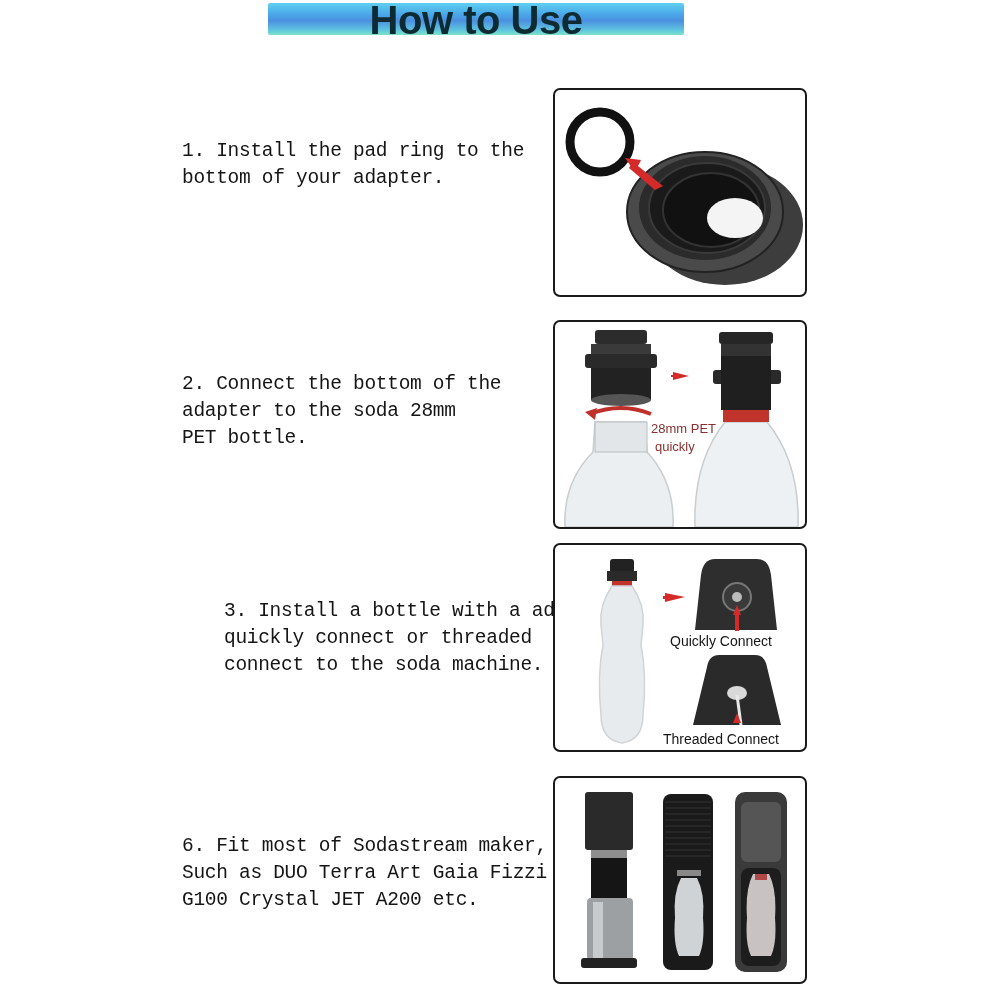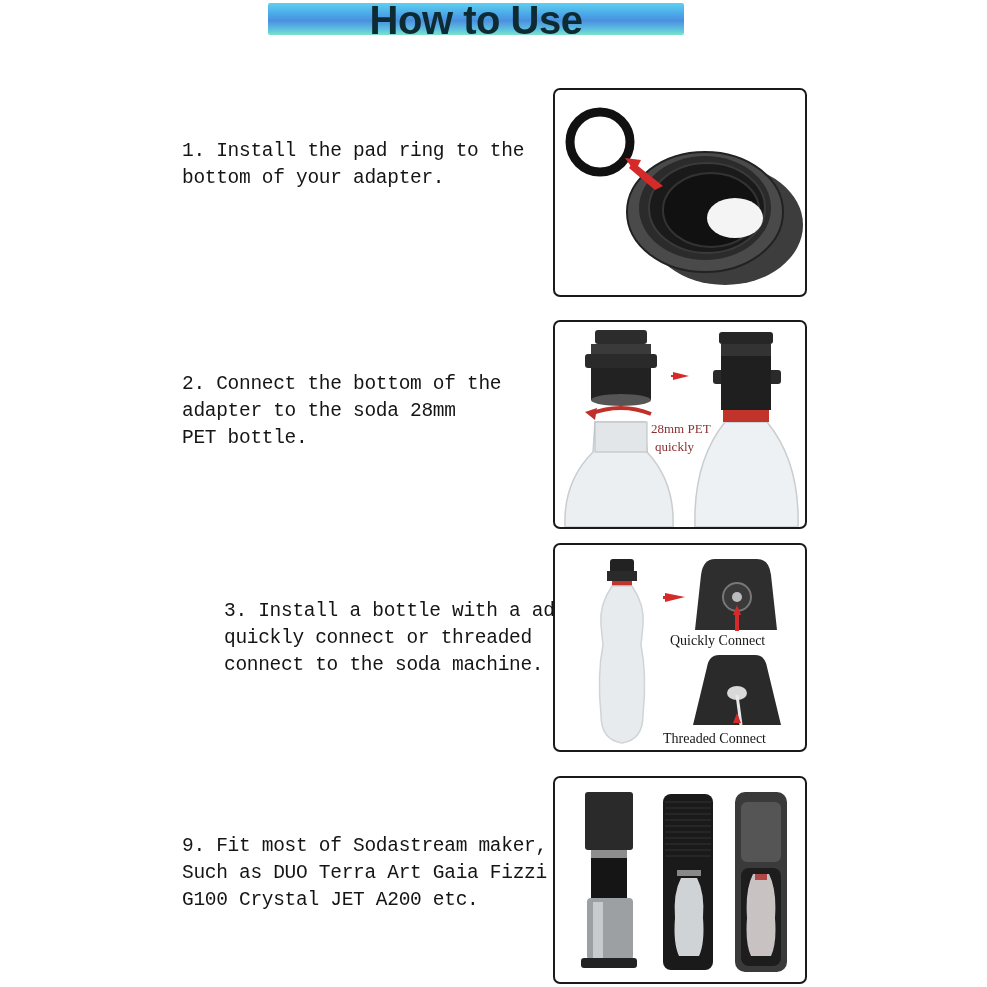--- a/index.html
+++ b/index.html
@@ -16,21 +16,21 @@
   }
   .step-text {
     position:absolute; left:182px; font-family:Liberation Mono, monospace;
     font-size:19.5px; line-height:27px; color:#151515; white-space:pre-line;
     letter-spacing:-0.3px;
   }
   .frame {
     position:absolute; left:553px; width:250px; border:2px solid #1a1a1a; border-radius:7px;
     background:#ffffff; overflow:hidden;
   }
-  .lbl { position:absolute; font-family:Liberation Serif, serif; white-space:nowrap; }
+  .lbl { position:absolute; font-family:Liberation Sans, sans-serif; white-space:nowrap; }
   .lbl-red { color:#8a3030; font-size:13px; line-height:17px; }
   .lbl-dark { color:#151515; font-size:14px; }
   svg { position:absolute; left:0; top:0; }
 </style>
 </head>
 <body>
 
 <div class="banner"></div>
 <div class="banner-title">How to Use</div>
 
@@ -107,21 +107,21 @@
 
     <path d="M164,110 L200,110 Q210,110 212,122 L226,180 L138,180 L152,122 Q154,110 164,110 Z" fill="#2a2a2a"></path>
     <ellipse cx="182" cy="148" rx="10" ry="7" fill="#d9d9d9"></ellipse>
     <line x1="182" y1="150" x2="186" y2="180" stroke="#e8e8e8" stroke-width="3"></line>
     <polygon points="178,178 186,178 182,168" fill="#d42a2a"></polygon>
   </svg>
   <div class="lbl lbl-dark" style="left:115px; top:88px;">Quickly Connect</div>
   <div class="lbl lbl-dark" style="left:108px; top:186px;">Threaded Connect</div>
 </div>
 
-<div class="step-text" style="top:833px;">9. Fit most of Sodastream maker,
+<div class="step-text" style="top:833px;">6. Fit most of Sodastream maker,
 Such as DUO Terra Art Gaia Fizzi
 G100 Crystal JET A200 etc.</div>
 <div class="frame" style="top:776px; height:204px;">
   <svg width="250" height="204" viewBox="0 0 250 204">
 
     <rect x="30" y="14" width="48" height="58" rx="3" fill="#2a2a2a"></rect>
     <rect x="36" y="72" width="36" height="8" fill="#8e8e8e"></rect>
     <rect x="36" y="80" width="36" height="40" fill="#151515"></rect>
     <rect x="32" y="120" width="46" height="62" rx="4" fill="#9ca0a3"></rect>
     <rect x="38" y="124" width="10" height="56" fill="#c8cbcd"></rect>

